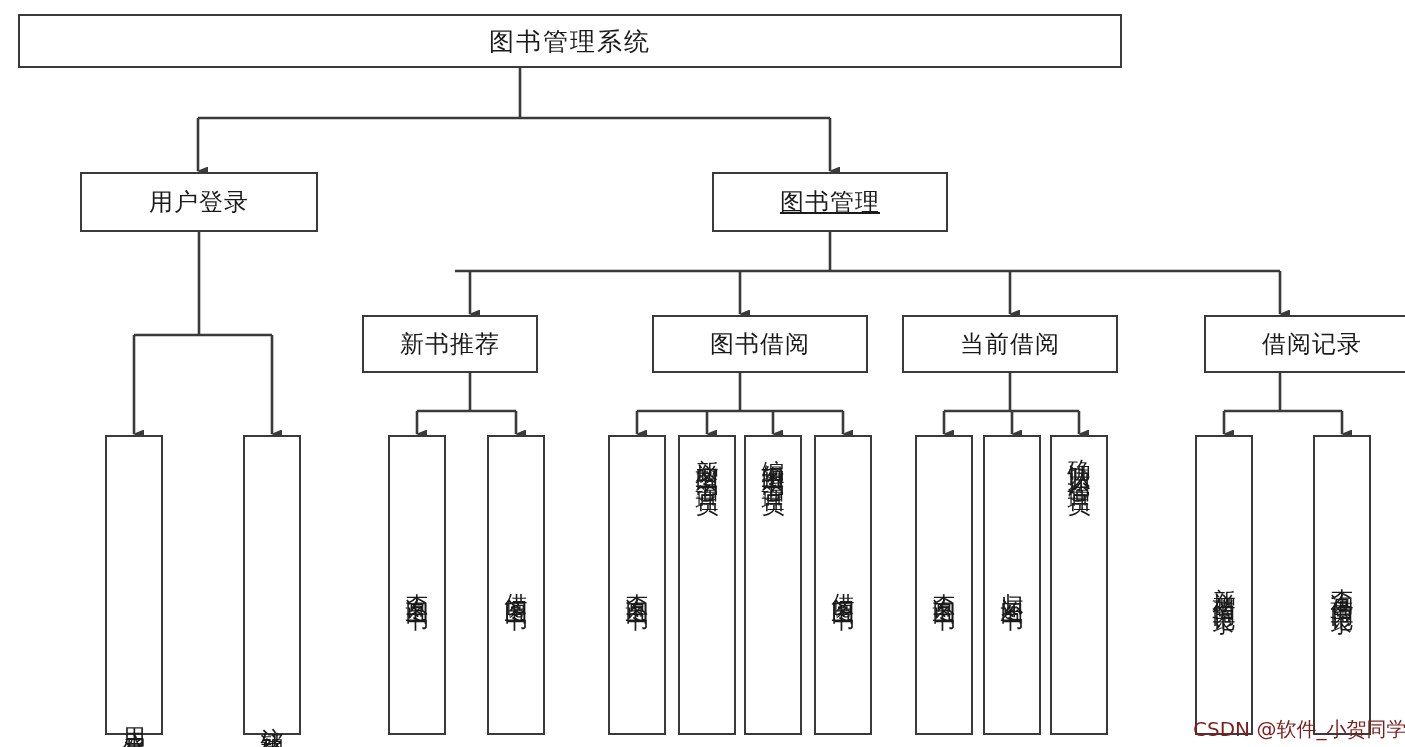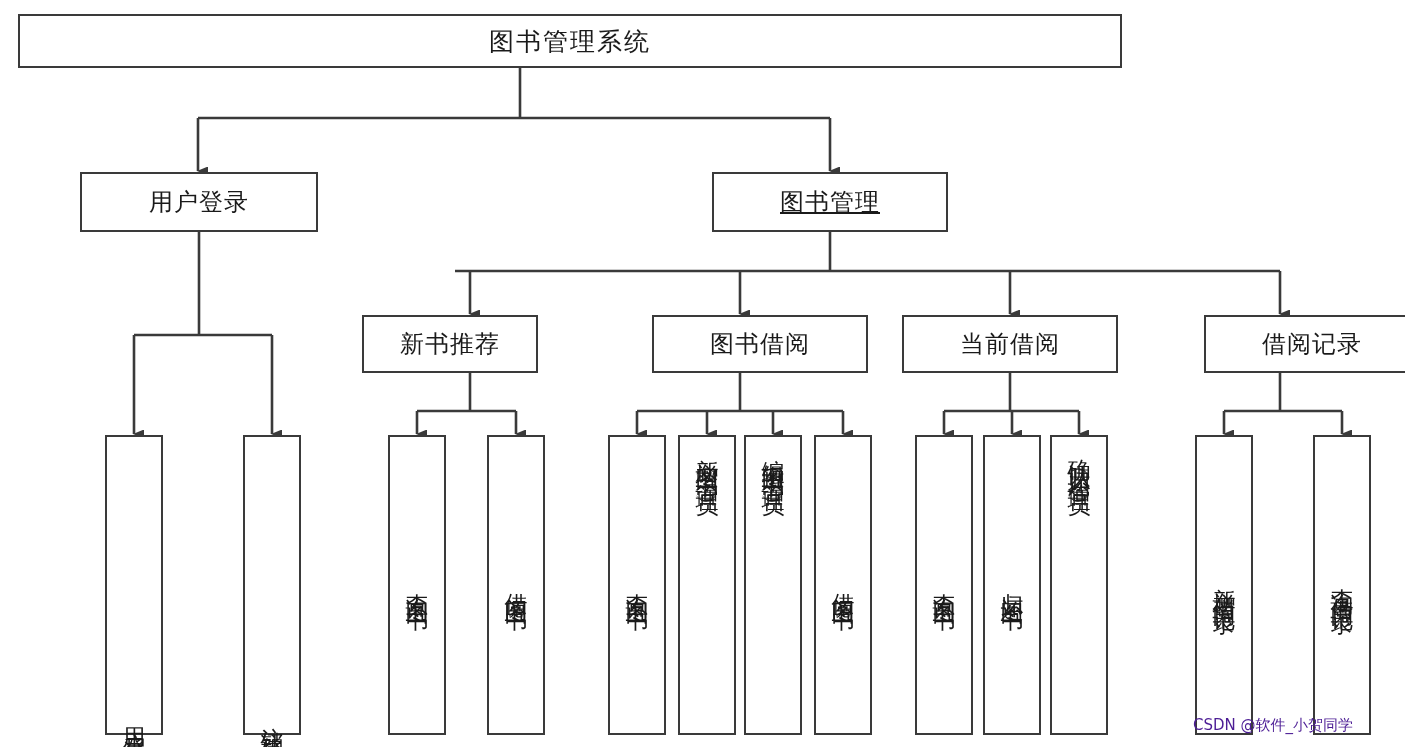--- a/index.html
+++ b/index.html
@@ -50,22 +50,22 @@
   }
   .node.leaf .vtext {
     writing-mode: vertical-rl;
     text-orientation: upright;
     letter-spacing: 5px;
     line-height: 1;
     white-space: nowrap;
   }
   .watermark {
     position: absolute;
-    font-size: 15px;
-    color: #4c1d95;
+    font-size: 20px;
+    color: #7f1d1d;
     white-space: nowrap;
     letter-spacing: 0px;
     text-align: right;
   }
 </style>
 </head>
 <body>
 
 <div id="canvas">
 

